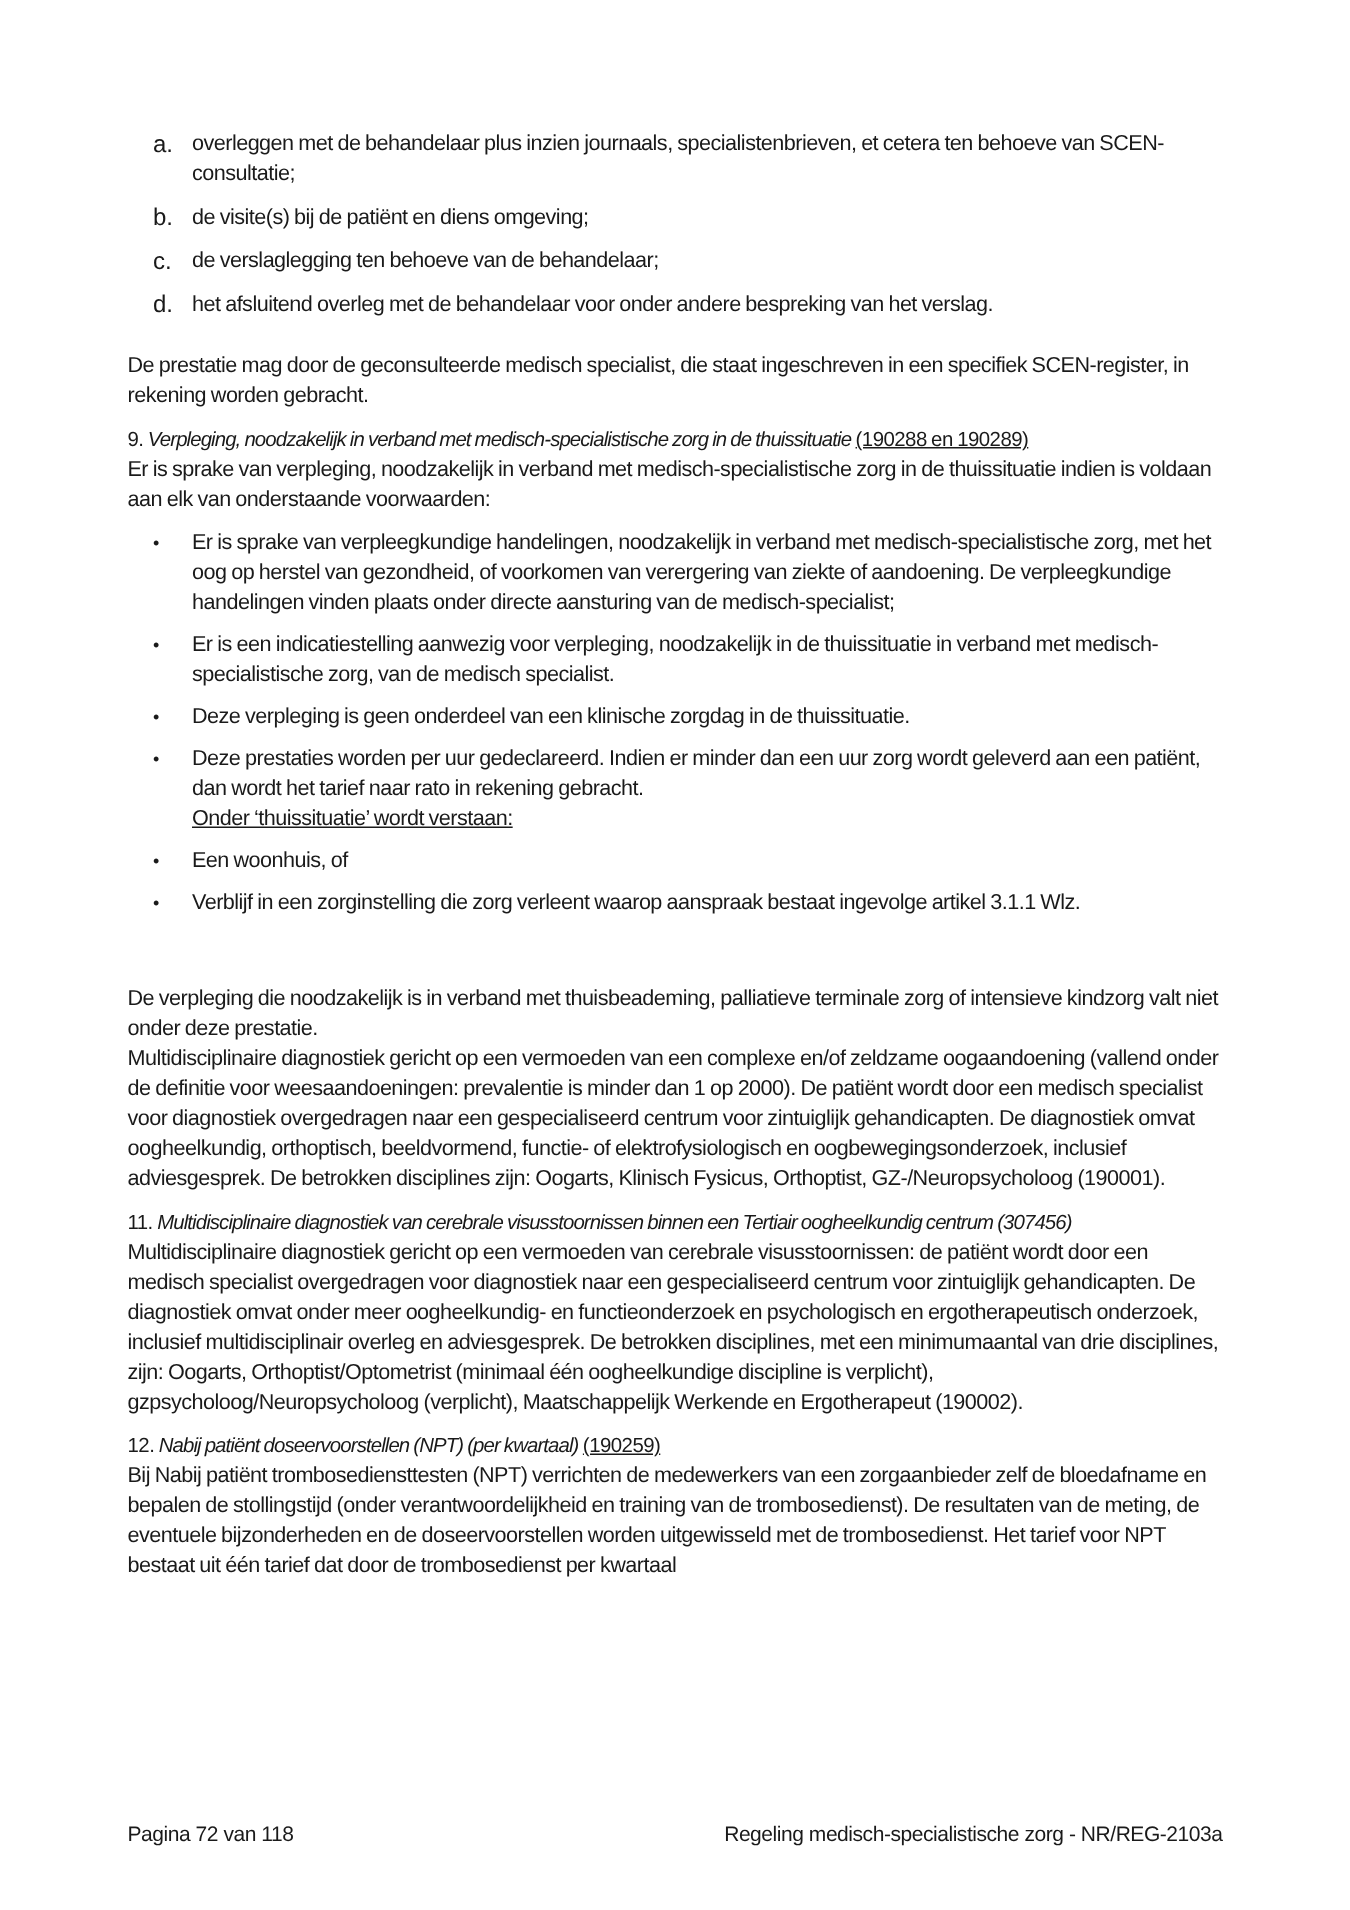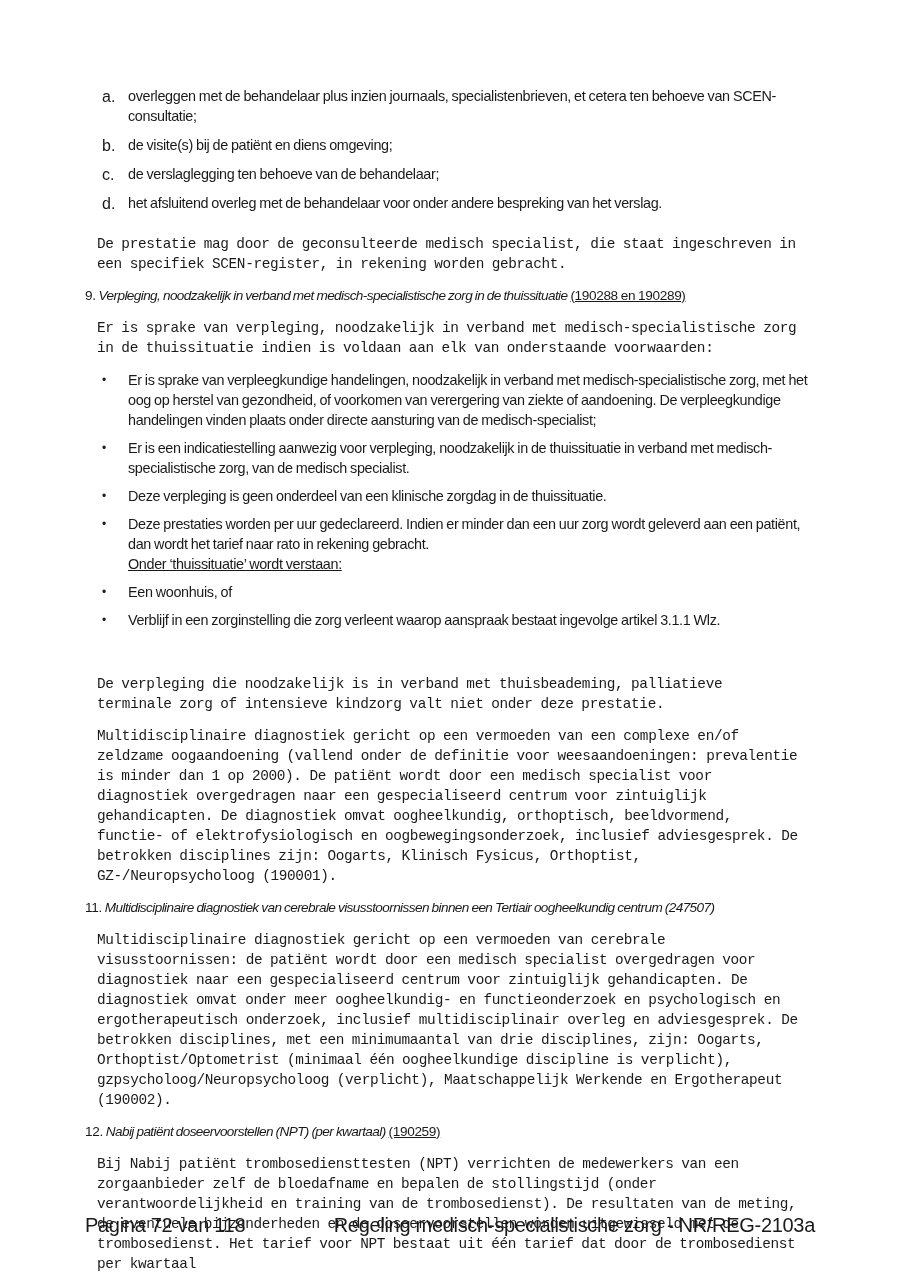--- a/index.html
+++ b/index.html
@@ -36,21 +36,21 @@
       padding-left: 43px;
       margin-bottom: 9px;
     }
     .alpha-list li .marker {
       position: absolute;
       left: 17px;
       top: 1px;
       font-size: 16px;
       letter-spacing: 0;
     }
-    p { margin: 12px; font-family: Liberation Mono, monospace; }
+    p { margin: 0; }
     .gap-para { margin-top: 20px; }
     .heading {
       margin-top: 9px;
       font-size: 13.6px;
     }
     .heading .num { font-style: normal; }
     .heading .title { font-style: italic; letter-spacing: -0.6px; }
     .heading .code { font-style: normal; text-decoration: underline; }
     .bullets { margin: 9px 0 0 0; padding: 0; list-style: none; }
     .bullets li {
@@ -64,21 +64,21 @@
       top: 0px;
       font-size: 12px;
     }
     .sub-line { display: block; text-decoration: underline; }
     .after-list { margin-top: 44px; }
     .footer {
       position: absolute;
       top: 1214px;
       left: 85px;
       width: 730px;
-      font-size: 20px;
+      font-size: 14px;
       letter-spacing: -0.3px;
       display: flex;
       justify-content: space-between;
     }
   </style>
 </head>
 <body>
 
 <div class="page">
   <div class="content">
@@ -138,21 +138,21 @@
         <span>Verblijf in een zorginstelling die zorg verleent waarop aanspraak bestaat ingevolge artikel 3.1.1 Wlz.</span>
       </li>
     </ul>
 
     <p class="after-list">De verpleging die noodzakelijk is in verband met thuisbeademing, palliatieve terminale zorg of intensieve kindzorg valt niet onder deze prestatie.</p>
 
     <p>Multidisciplinaire diagnostiek gericht op een vermoeden van een complexe en/of zeldzame oogaandoening (vallend onder de definitie voor weesaandoeningen: prevalentie is minder dan 1 op 2000). De patiënt wordt door een medisch specialist voor diagnostiek overgedragen naar een gespecialiseerd centrum voor zintuiglijk gehandicapten. De diagnostiek omvat oogheelkundig, orthoptisch, beeldvormend, functie- of elektrofysiologisch en oogbewegingsonderzoek, inclusief adviesgesprek. De betrokken disciplines zijn: Oogarts, Klinisch Fysicus, Orthoptist, GZ-/Neuropsycholoog (190001).</p>
 
     <div class="heading">
       <span class="num">11.</span>
-      <span class="title">Multidisciplinaire diagnostiek van cerebrale visusstoornissen binnen een Tertiair oogheelkundig centrum (247507)</span>
+      <span class="title">Multidisciplinaire diagnostiek van cerebrale visusstoornissen binnen een Tertiair oogheelkundig centrum (307456)</span>
     </div>
     <p>Multidisciplinaire diagnostiek gericht op een vermoeden van cerebrale visusstoornissen: de patiënt wordt door een medisch specialist overgedragen voor diagnostiek naar een gespecialiseerd centrum voor zintuiglijk gehandicapten. De diagnostiek omvat onder meer oogheelkundig- en functieonderzoek en psychologisch en ergotherapeutisch onderzoek, inclusief multidisciplinair overleg en adviesgesprek. De betrokken disciplines, met een minimumaantal van drie disciplines, zijn: Oogarts, Orthoptist/Optometrist (minimaal één oogheelkundige discipline is verplicht), gzpsycholoog/Neuropsycholoog (verplicht), Maatschappelijk Werkende en Ergotherapeut (190002).</p>
 
     <div class="heading">
       <span class="num">12.</span>
       <span class="title">Nabij patiënt doseervoorstellen (NPT) (per kwartaal)</span>
       <span class="code">(190259)</span>
     </div>
     <p>Bij Nabij patiënt trombosedienst­testen (NPT) verrichten de medewerkers van een zorgaanbieder zelf de bloedafname en bepalen de stollingstijd (onder verantwoordelijkheid en training van de trombosedienst). De resultaten van de meting, de eventuele bijzonderheden en de doseervoorstellen worden uitgewisseld met de trombosedienst. Het tarief voor NPT bestaat uit één tarief dat door de trombosedienst per kwartaal</p>
 

